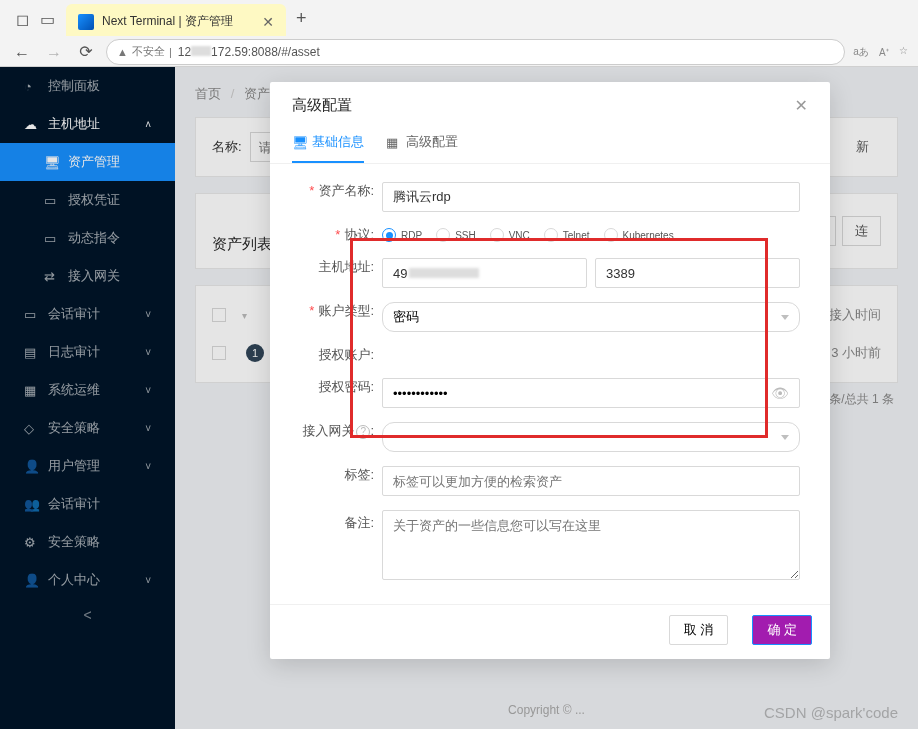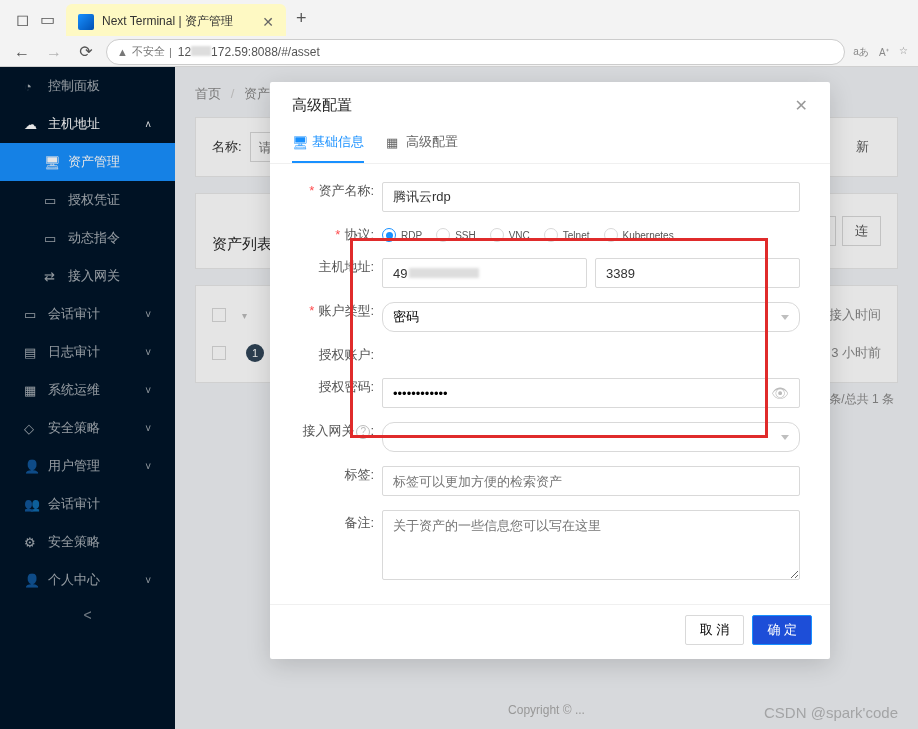--- a/index.html
+++ b/index.html
@@ -88,21 +88,21 @@
     .pw-wrap { flex: 1; display: flex; align-items: center; border: 1px solid #d9d9d9; border-radius: 2px; padding: 0 10px; height: 30px; }
     .pw-wrap input { border: none; flex: 1; outline: none; font-size: 13px; }
     .eye { color: #bbb; font-size: 14px; }
     .info-q { display: inline-flex; width: 14px; height: 14px; border: 1px solid #bbb; border-radius: 50%; font-size: 10px; align-items: center; justify-content: center; color: #bbb; margin-left: 2px; }
     .host-blur { display: inline-block; width: 70px; height: 10px; background: #ddd; filter: blur(1.5px); vertical-align: middle; margin-left: 2px; }
 
     .redbox { position: absolute; border: 3px solid #e02b2b; pointer-events: none; z-index: 30; }
 
     .modal-foot { display: flex; justify-content: flex-end; gap: 8px; padding: 10px 18px 14px; border-top: 1px solid #f0f0f0; margin-top: 4px; }
     .btn { padding: 4px 14px; font-size: 13px; height: 30px; border: 1px solid #d9d9d9; background: #fff; border-radius: 2px; cursor: pointer; }
-    .btn.primary { background: #1d4ed8; border-color: #1890ff; color: #fff; }
+    .btn.primary { background: #a21caf; border-color: #1890ff; color: #fff; margin-left: 16px; }
 
     .watermark { position: absolute; right: 20px; bottom: 8px; font-size: 15px; color: rgba(120,120,120,.55); z-index: 40; }
   </style>
 </head>
 <body>
 
 <div class="browser-chrome">
   <div class="tab-bar">
     <div class="window-controls">
       <span class="wc-icon">◻</span>

